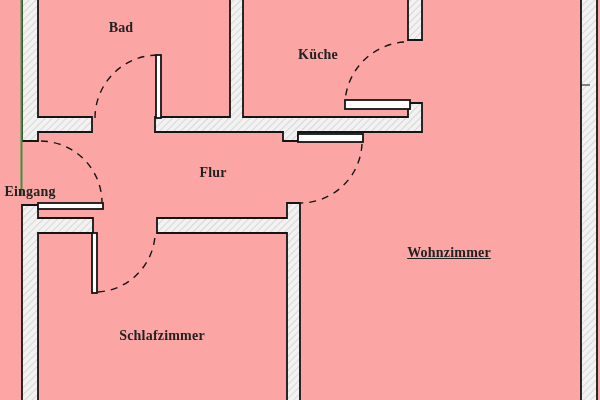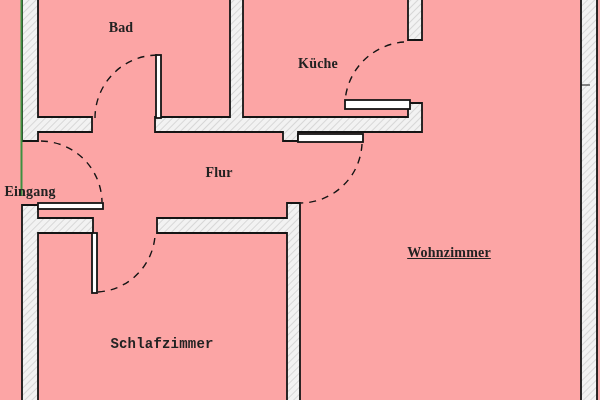--- a/index.html
+++ b/index.html
@@ -41,19 +41,19 @@
         <path d="M98,292 A61,61 0 0 0 155,236" fill="none" stroke="#151515" stroke-width="1.4" stroke-dasharray="7 6"></path>
         <rect x="92" y="233" width="5" height="60" fill="#ffffff" stroke="#151515" stroke-width="1.8"></rect>
       </g>
     <g id="annotation-layer">
         <line x1="21.5" y1="-2" x2="21.5" y2="196" stroke="#3d9140" stroke-width="2"></line>
         <line x1="581" y1="85" x2="590" y2="85" stroke="#151515" stroke-width="1"></line>
       </g>
   </svg>
   <div id="label-layer">
       <div class="room-label" style="left: 121px; top: 28px; color: rgb(34, 34, 34);">Bad</div>
-      <div class="room-label" style="left: 318px; top: 64px; color: rgb(34, 34, 34);">Küche</div>
+      <div class="room-label" style="left: 318px; top: 55px; color: rgb(34, 34, 34);">Küche</div>
       <div class="room-label" style="left: 30px; top: 175px; color: rgb(34, 34, 34); margin-top: 17px;">Eingang</div>
-      <div class="room-label" style="left: 219px; top: 173px; color: rgb(34, 34, 34);">Flur</div>
+      <div class="room-label" style="left: 213px; top: 173px; color: rgb(34, 34, 34);">Flur</div>
       <div class="room-label" style="left: 449px; top: 253px; color: rgb(34, 34, 34); text-decoration: underline;">Wohnzimmer</div>
-      <div class="room-label" style="left: 162px; top: 344px; color: rgb(34, 34, 34); font-family: Liberation Mono, monospace;">Schlafzimmer</div>
+      <div class="room-label" style="left: 162px; top: 336px; color: rgb(34, 34, 34);">Schlafzimmer</div>
     </div>
 </div>
 
 </body></html>

